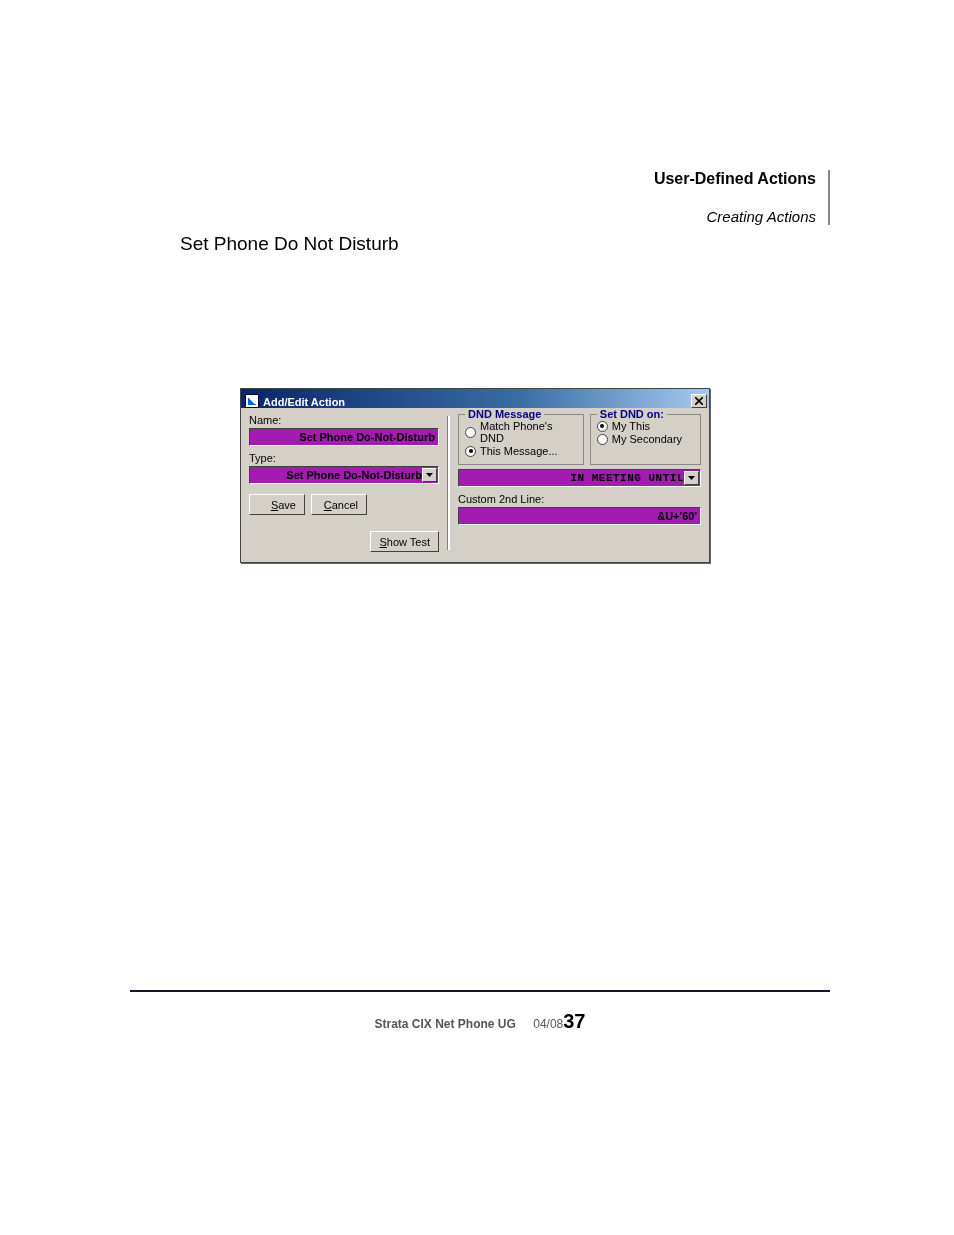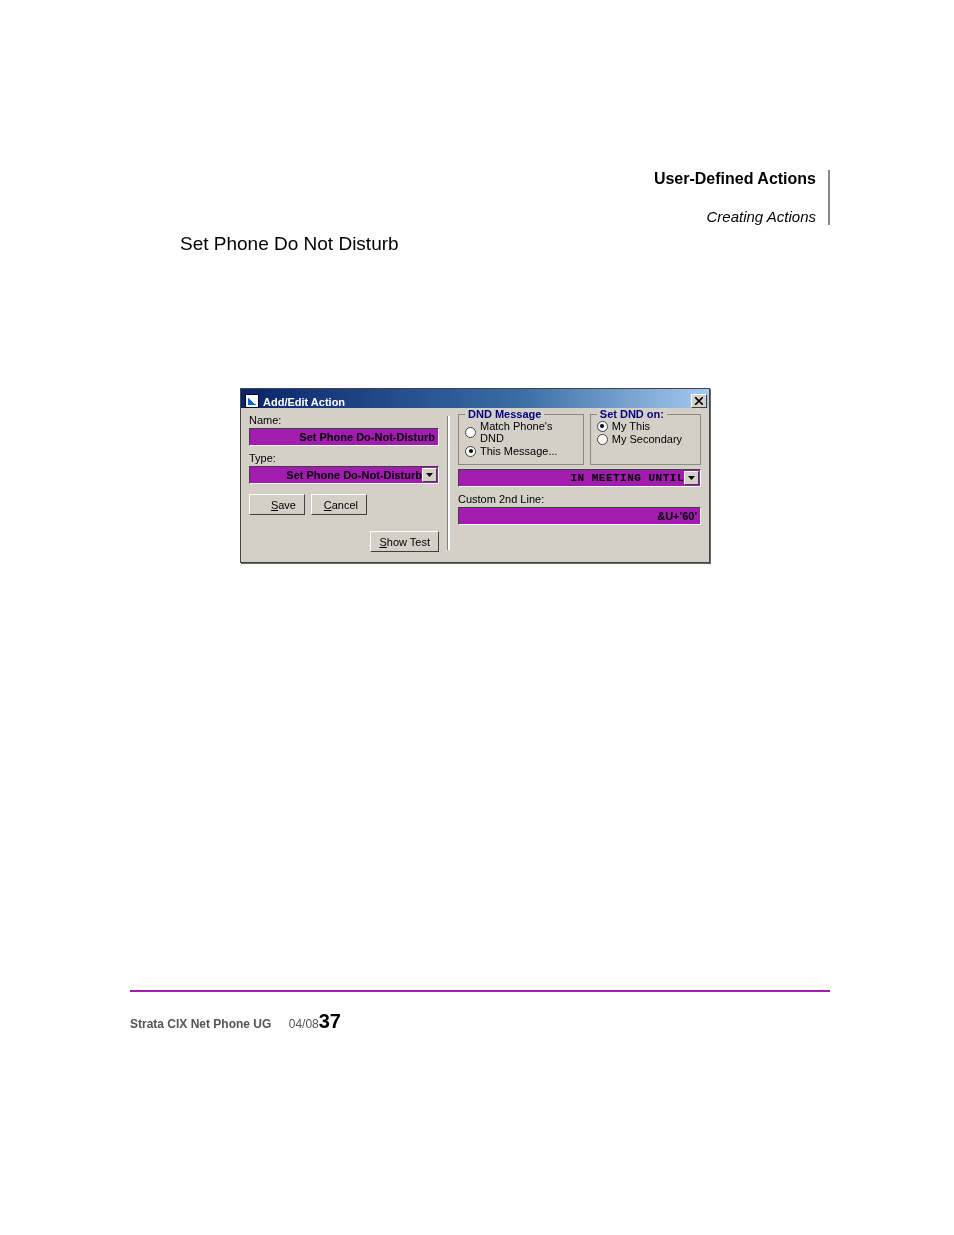--- a/index.html
+++ b/index.html
@@ -191,24 +191,24 @@
     background: linear-gradient(to right, #808080 0%, #808080 33%, #fff 33%, #fff 100%);
     margin: 2px 0;
   }
 
   
   .page-footer {
     position: absolute;
     left: 130px;
     top: 990px;
     width: 700px;
-    border-top: 2px solid #a21caf;
+    border-top: 2px solid #0f172a;
     padding-top: 18px;
     display:flex;
-    justify-content:flex-start;
+    justify-content:center;
     align-items:baseline;
   }
   .foot-left{
     font-size:12px;
     color:#555;
   }
   .foot-left b{ color:#555; font-weight:bold; }
   .foot-date{ margin-left:14px; }
   .foot-page{
     font-size:20px;

